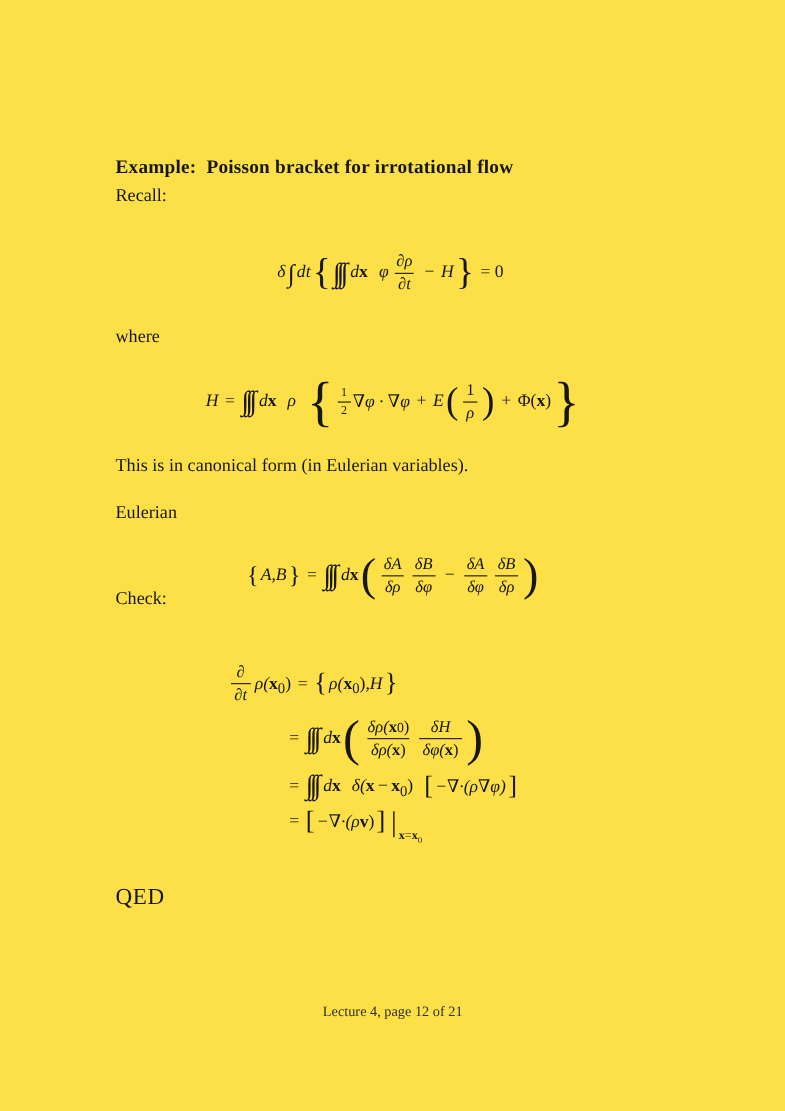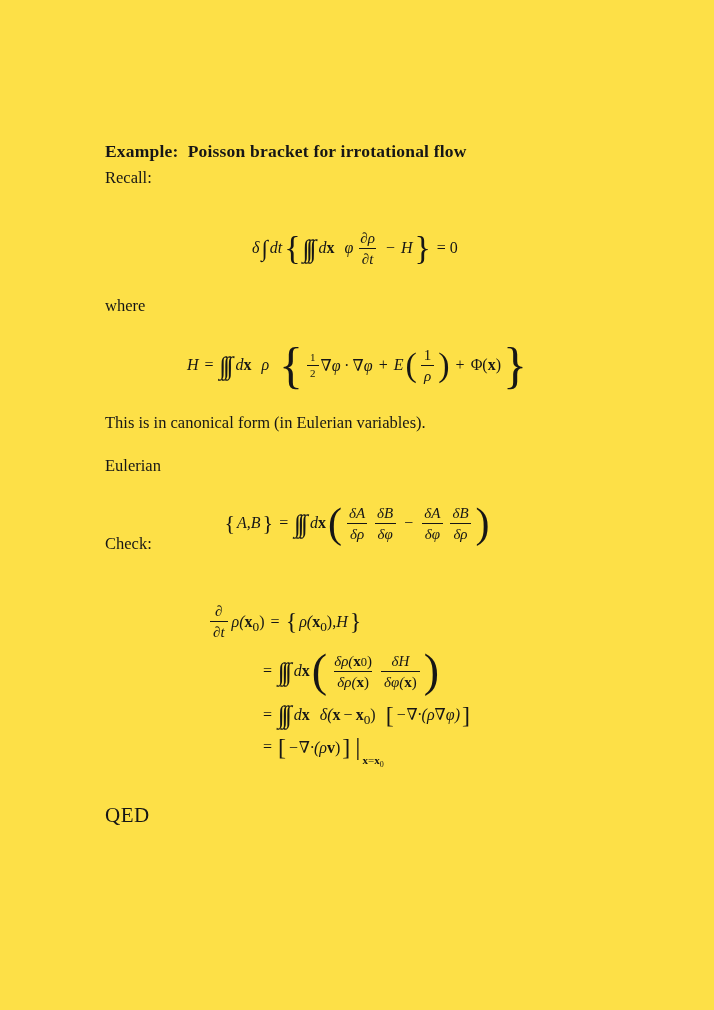--- a/index.html
+++ b/index.html
@@ -196,14 +196,15 @@
       <span class="tok"><span class="it">−∇·(ρ</span><b>v</b><span class="up">)</span></span>
       <span class="tok dm sz24">]</span>
       <span class="tok dm sz26" style="margin-left:4px;">|</span>
       <span class="evalsub"><b>x</b><span>=</span><b>x</b><sub>0</sub></span>
     </div>
 
   </div>
 
   <div class="abs qed">QED</div>
 
+  <div class="abs footer">Lecture 4, page 12 of 21</div>
 
 </div>
 
 </body></html>

